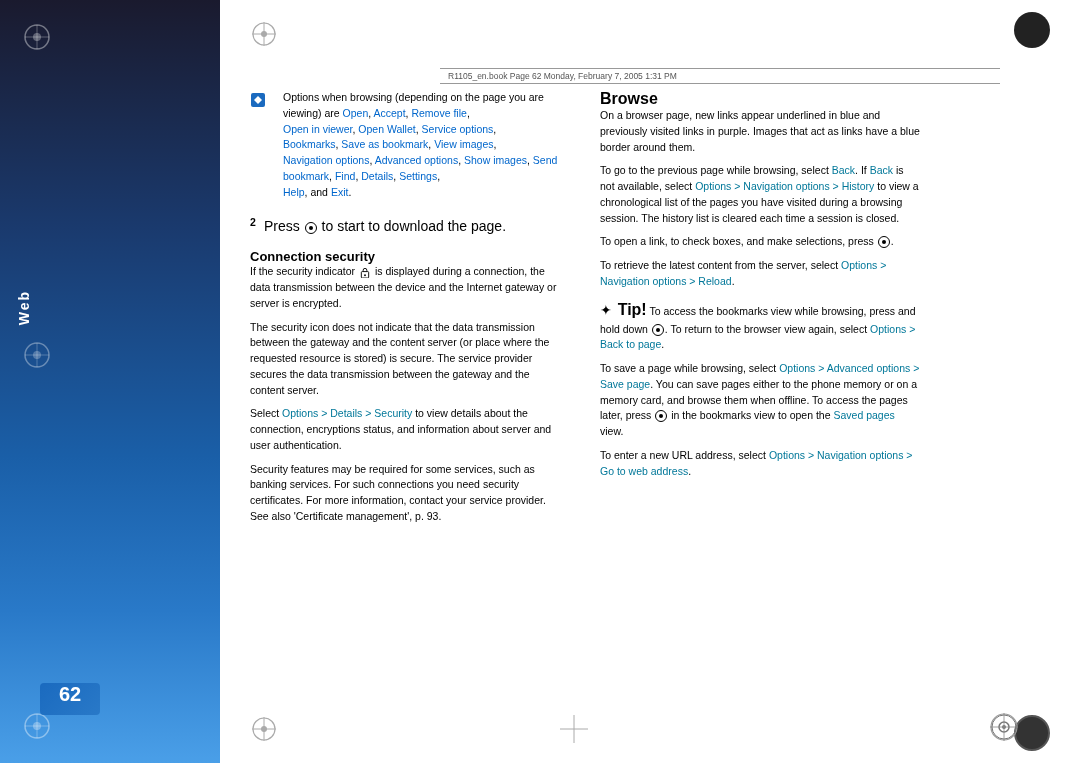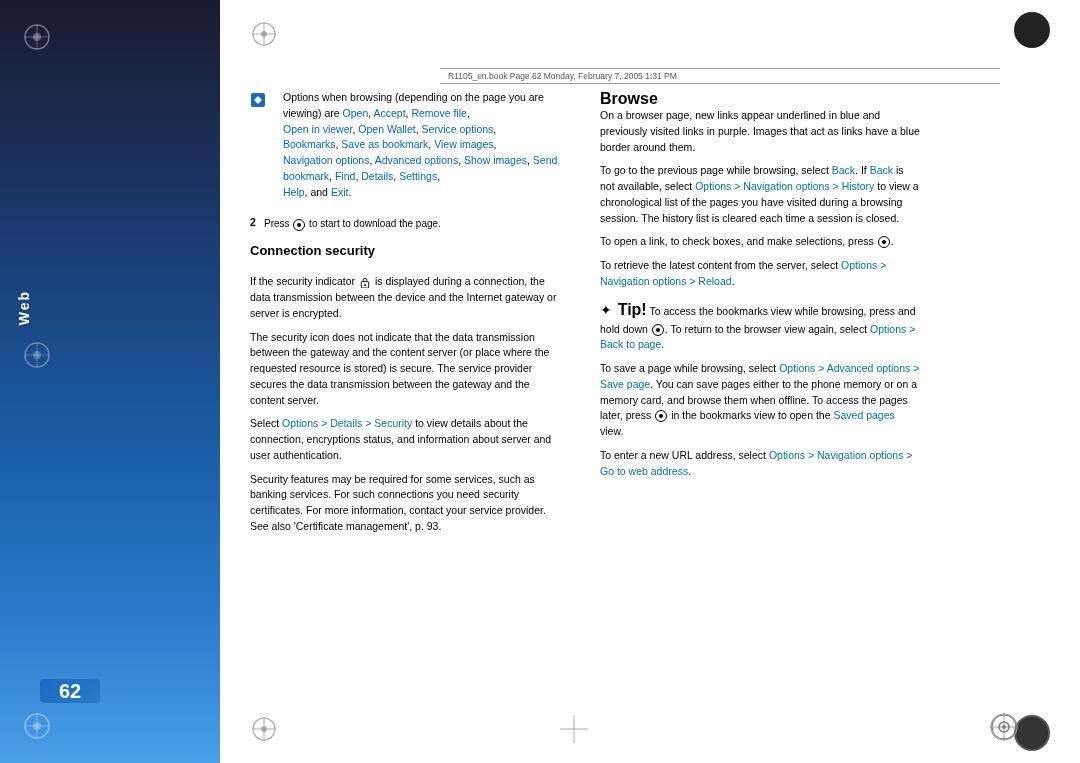--- a/index.html
+++ b/index.html
@@ -46,28 +46,28 @@
       left: 0;
       top: 0;
       width: 220px;
       height: 763px;
       background: linear-gradient(180deg, #1a1a2e 0%, #1a3a6e 30%, #1a5fa8 60%, #2979c8 80%, #4a9fe8 100%);
     }
 
     
     .page-number-box {
       position: absolute;
-      bottom: 60px;
+      bottom: 48px;
       left: 40px;
       width: 60px;
-      height: 24px;
+      height: 32px;
       background: linear-gradient(135deg, #1a6abf, #2979c8);
       border-radius: 4px;
       display: flex;
-      align-items: center;
+      align-items: flex-start;
       justify-content: center;
     }
     .page-number {
       color: #fff;
       font-size: 20px;
       font-weight: bold;
     }
 
     
     .web-label {
@@ -111,21 +111,21 @@
     .section-title {
       font-size: 16px;
       font-weight: bold;
       color: #000;
     }
 
     .subsection-title {
       font-size: 13px;
       font-weight: bold;
       color: #000;
-      margin-bottom: 16px;
+      margin-bottom: 0;
     }
 
     p {
       font-size: 10.5px;
       line-height: 1.5;
       color: #000;
       margin-bottom: 8px;
     }
 
     .link-blue {
@@ -187,21 +187,21 @@
     .numbered-item {
       display: flex;
       margin-bottom: 6px;
     }
     .num {
       min-width: 14px;
       font-size: 10.5px;
       font-weight: bold;
     }
     .num-content {
-      font-size: 10px;
+      font-size: 14px;
       line-height: 1.5;
     }
 
     
     .black-circle {
       position: absolute;
       top: 12px;
       right: 30px;
       width: 36px;
       height: 36px;

